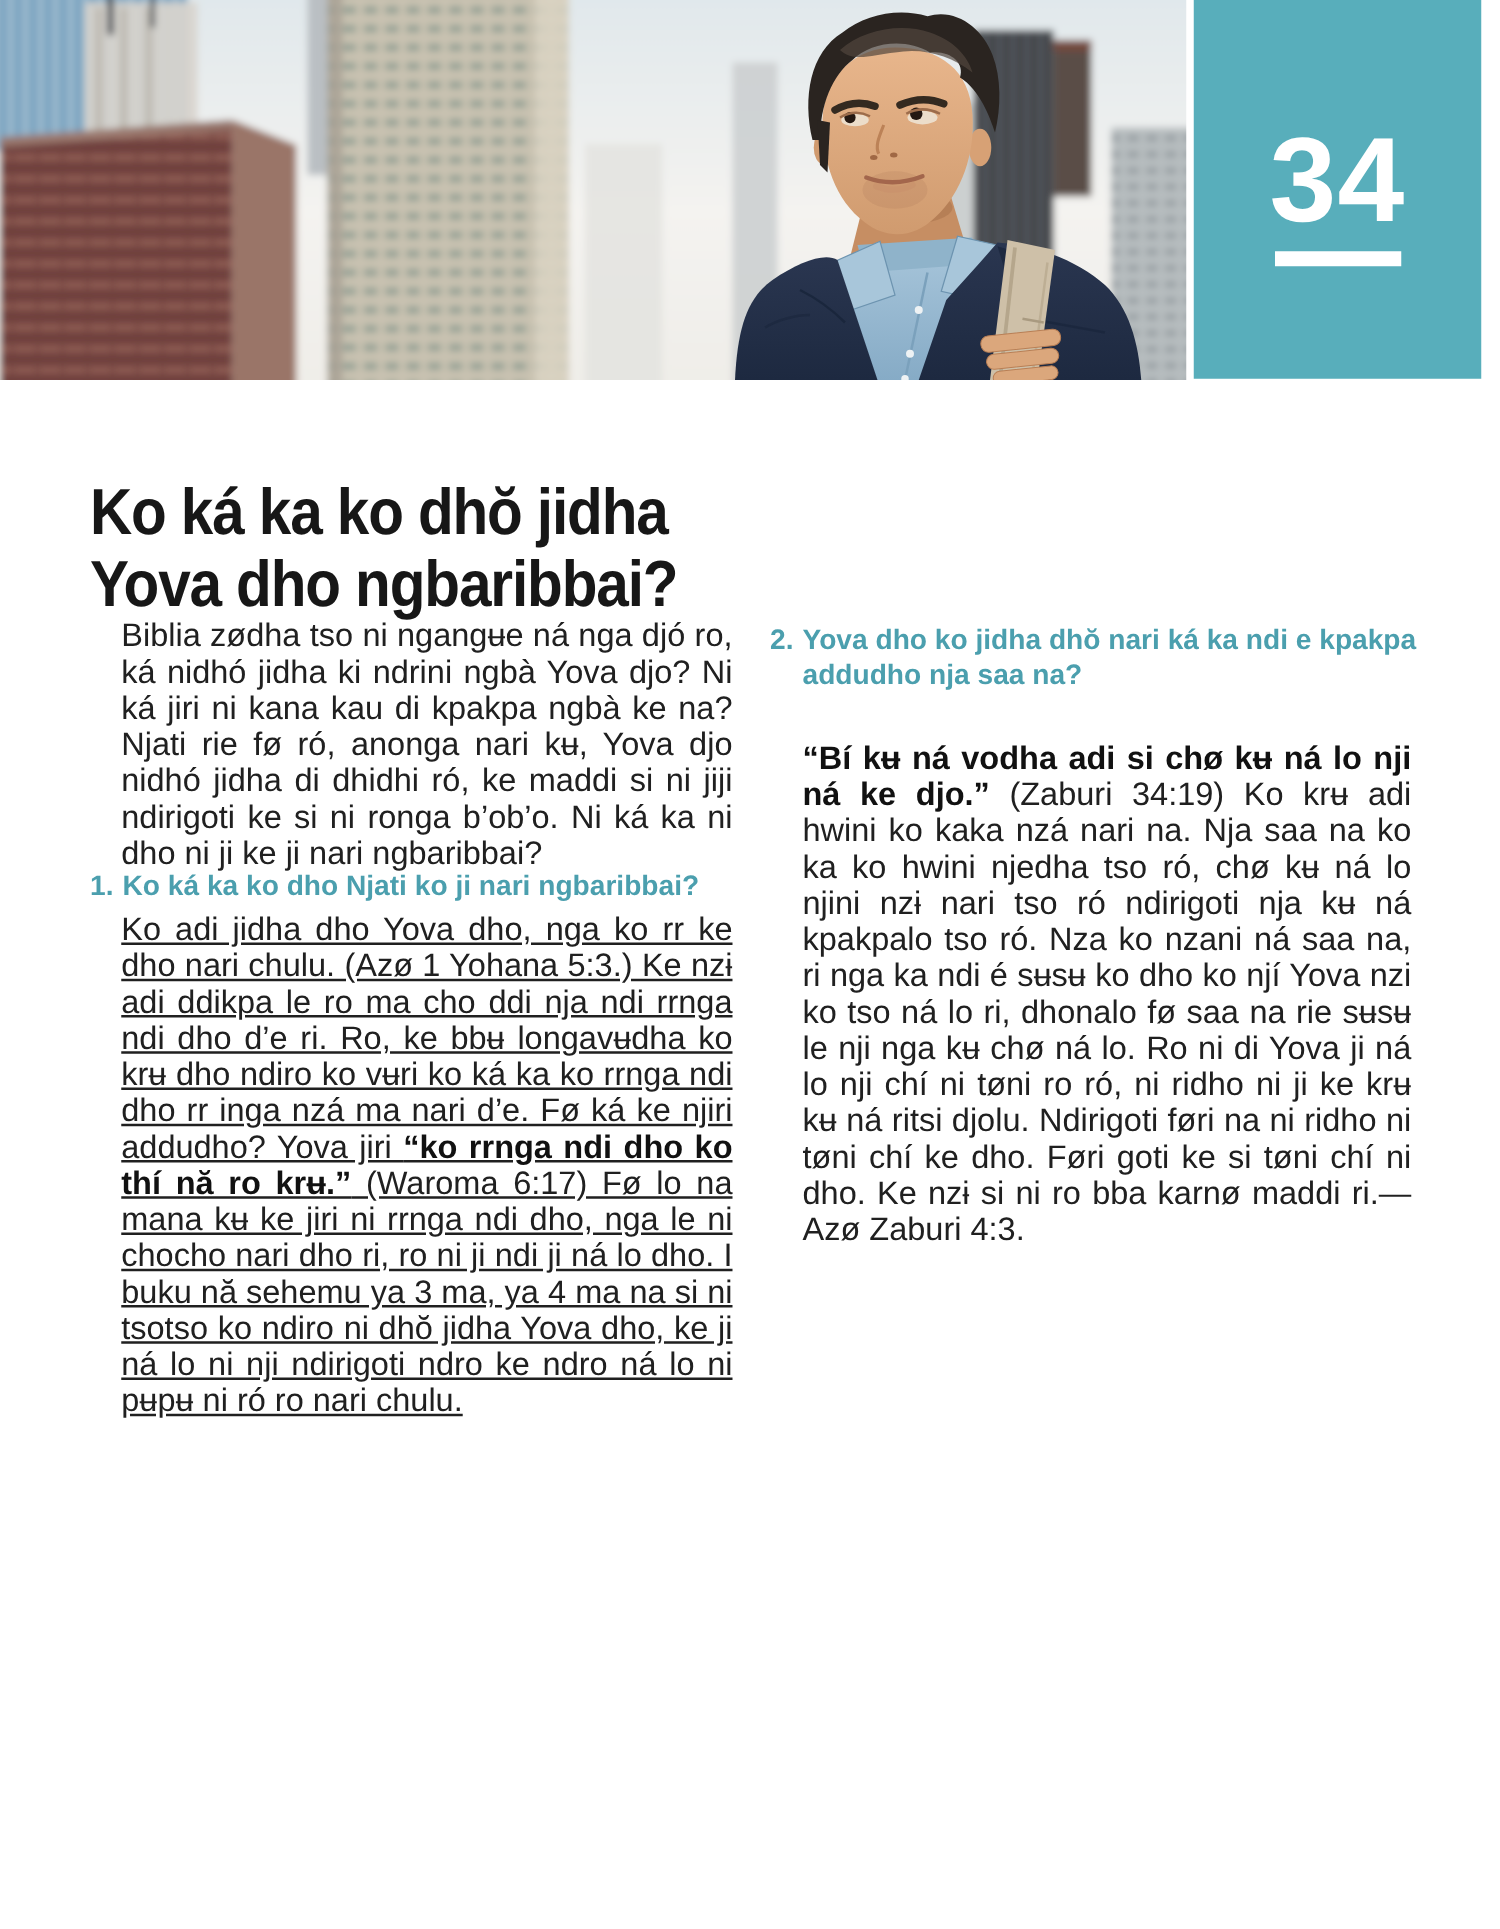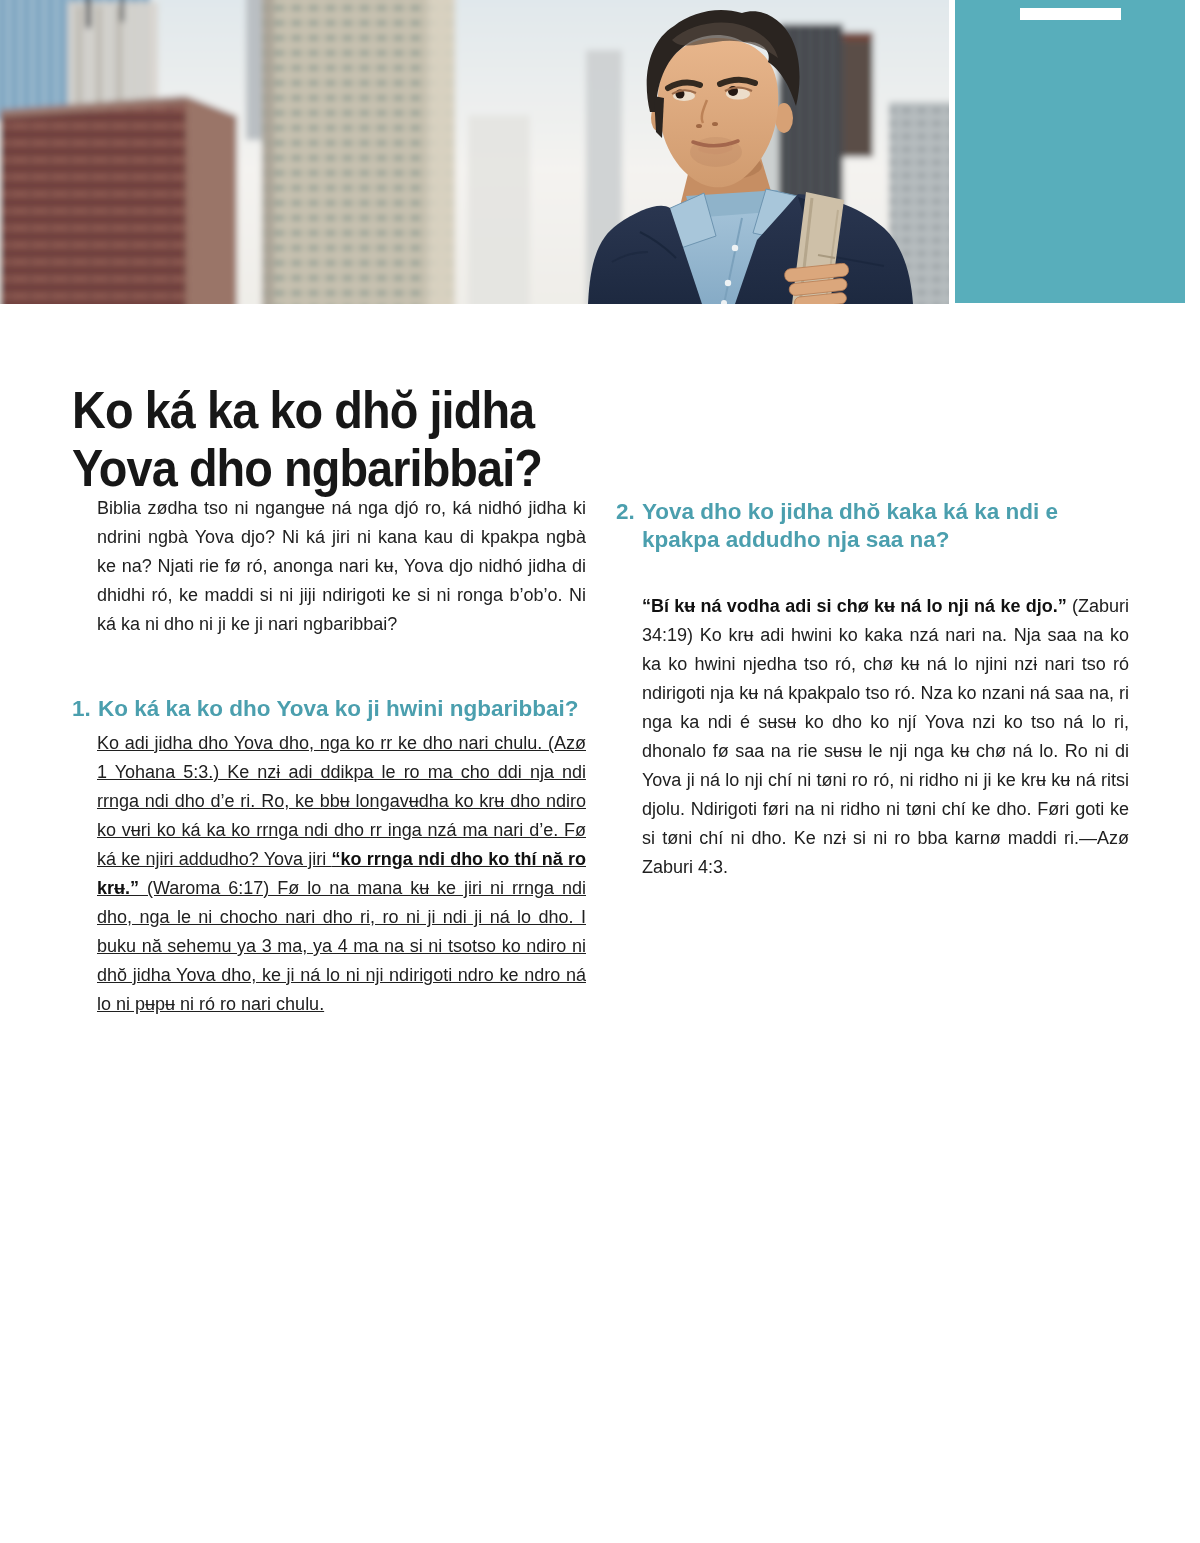--- a/index.html
+++ b/index.html
@@ -22,21 +22,21 @@
   }
   .lesson-rule{width:101px;height:12px;background:#ffffff;margin-top:8px;}
   
   .title{
     position:absolute;left:72px;top:346px;width:640px;
     font-size:52px;line-height:58px;font-weight:700;color:#171717;
     letter-spacing:-1px;transform:scaleX(0.90);transform-origin:left top;
   }
   
   .body-par{
-    position:absolute;margin:0;font-size:18px;line-height:29px;
+    position:absolute;margin:0;font-size:26px;line-height:29px;
     text-align:justify;color:#202020;
   }
   .body-par strong{font-weight:700;color:#111;}
   .intro{left:97px;top:494px;width:489px;}
   .par1{left:97px;top:729px;width:489px;text-decoration:underline;}
   .par2{left:642px;top:592px;width:487px;}
   .q-heading{
     position:absolute;display:flex;font-weight:700;color:#4b9fae;
     font-size:22.5px;line-height:28px;text-align:left;
   }
@@ -176,35 +176,36 @@
         <ellipse cx="699" cy="126" rx="3" ry="2" fill="#a06844"></ellipse>
         <ellipse cx="715" cy="124" rx="3" ry="2" fill="#a06844"></ellipse>
 
         <path d="M 693 142 Q 715 150 738 141" stroke="#a3664c" stroke-width="3.5" fill="none" stroke-linecap="round"></path>
         <path d="M 701 149 Q 716 155 730 148" stroke="#c8906b" stroke-width="5" opacity="0.55" fill="none" stroke-linecap="round"></path>
       </g>
     </svg>
   </div>
 
   <div class="accent-box">
+    <div class="lesson-num">34</div>
     <div class="lesson-rule"></div>
   </div>
 
   <h1 class="title"><span>Ko ká ka ko dhŏ jidha</span><br>
   <span>Yova dho ngbaribbai?</span></h1>
 
   <p class="body-par intro">Biblia zødha tso ni ngangʉe ná nga djó ro, ká nidhó jidha ki ndrini ngbà Yova djo? Ni ká jiri ni kana kau di kpakpa ngbà ke na? Njati rie fø ró, anonga nari kʉ, Yova djo nidhó jidha di dhidhi ró, ke maddi si ni jiji ndirigoti ke si ni ronga b’ob’o. Ni ká ka ni dho ni ji ke ji nari ngbaribbai?</p>
 
   <div class="q-heading q1h">
     <span class="q-num">1.</span>
-    <span>Ko ká ka ko dho Yova ko ji hwini ngbaribbai?</span>
+    <span>Ko ká ka ko dho Njati ko ji nari ngbaribbai?</span>
   </div>
 
   <p class="body-par par1"><span>Ko adi jidha dho Yova dho, nga ko rr ke dho nari chulu. (Azø 1 Yohana 5:3.) Ke nzɨ adi ddikpa le ro ma cho ddi nja ndi rrnga ndi dho d’e ri. Ro, ke bbʉ longavʉdha ko krʉ dho ndiro ko vʉri ko ká ka ko rrnga ndi dho rr inga nzá ma nari d’e. Fø ká ke njiri addudho? Yova jiri </span><strong>“ko rrnga ndi dho ko thí nă ro krʉ.”</strong><span> (Waroma 6:17) Fø lo na mana kʉ ke jiri ni rrnga ndi dho, nga le ni chocho nari dho ri, ro ni ji ndi ji ná lo dho. I buku nă sehemu ya 3 ma, ya 4 ma na si ni tsotso ko ndiro ni dhŏ jidha Yova dho, ke ji ná lo ni nji ndirigoti ndro ke ndro ná lo ni pʉpʉ ni ró ro nari chulu.</span></p>
 
   <div class="q-heading q2h">
     <span class="q-num">2.</span>
-    <span>Yova dho ko jidha dhŏ kaka ká ka ndi e kpakpa addudho nja saa na?</span>
+    <span>Yova dho ko jidha dhŏ nari ká ka ndi e kpakpa addudho nja saa na?</span>
   </div>
 
   <p class="body-par par2"><strong>“Bí kʉ ná vodha adi si chø kʉ ná lo nji ná ke djo.”</strong><span> (Zaburi 34:19) Ko krʉ adi hwini ko kaka nzá nari na. Nja saa na ko ka ko hwini njedha tso ró, chø kʉ ná lo njini nzɨ nari tso ró ndirigoti nja kʉ ná kpakpalo tso ró. Nza ko nzani ná saa na, ri nga ka ndi é sʉsʉ ko dho ko njí Yova nzi ko tso ná lo ri, dhonalo fø saa na rie sʉsʉ le nji nga kʉ chø ná lo. Ro ni di Yova ji ná lo nji chí ni tøni ro ró, ni ridho ni ji ke krʉ kʉ ná ritsi djolu. Ndirigoti føri na ni ridho ni tøni chí ke dho. Føri goti ke si tøni chí ni dho. Ke nzɨ si ni ro bba karnø maddi ri.—Azø Zaburi 4:3.</span></p>
 
 </div>
 
 </body></html>

